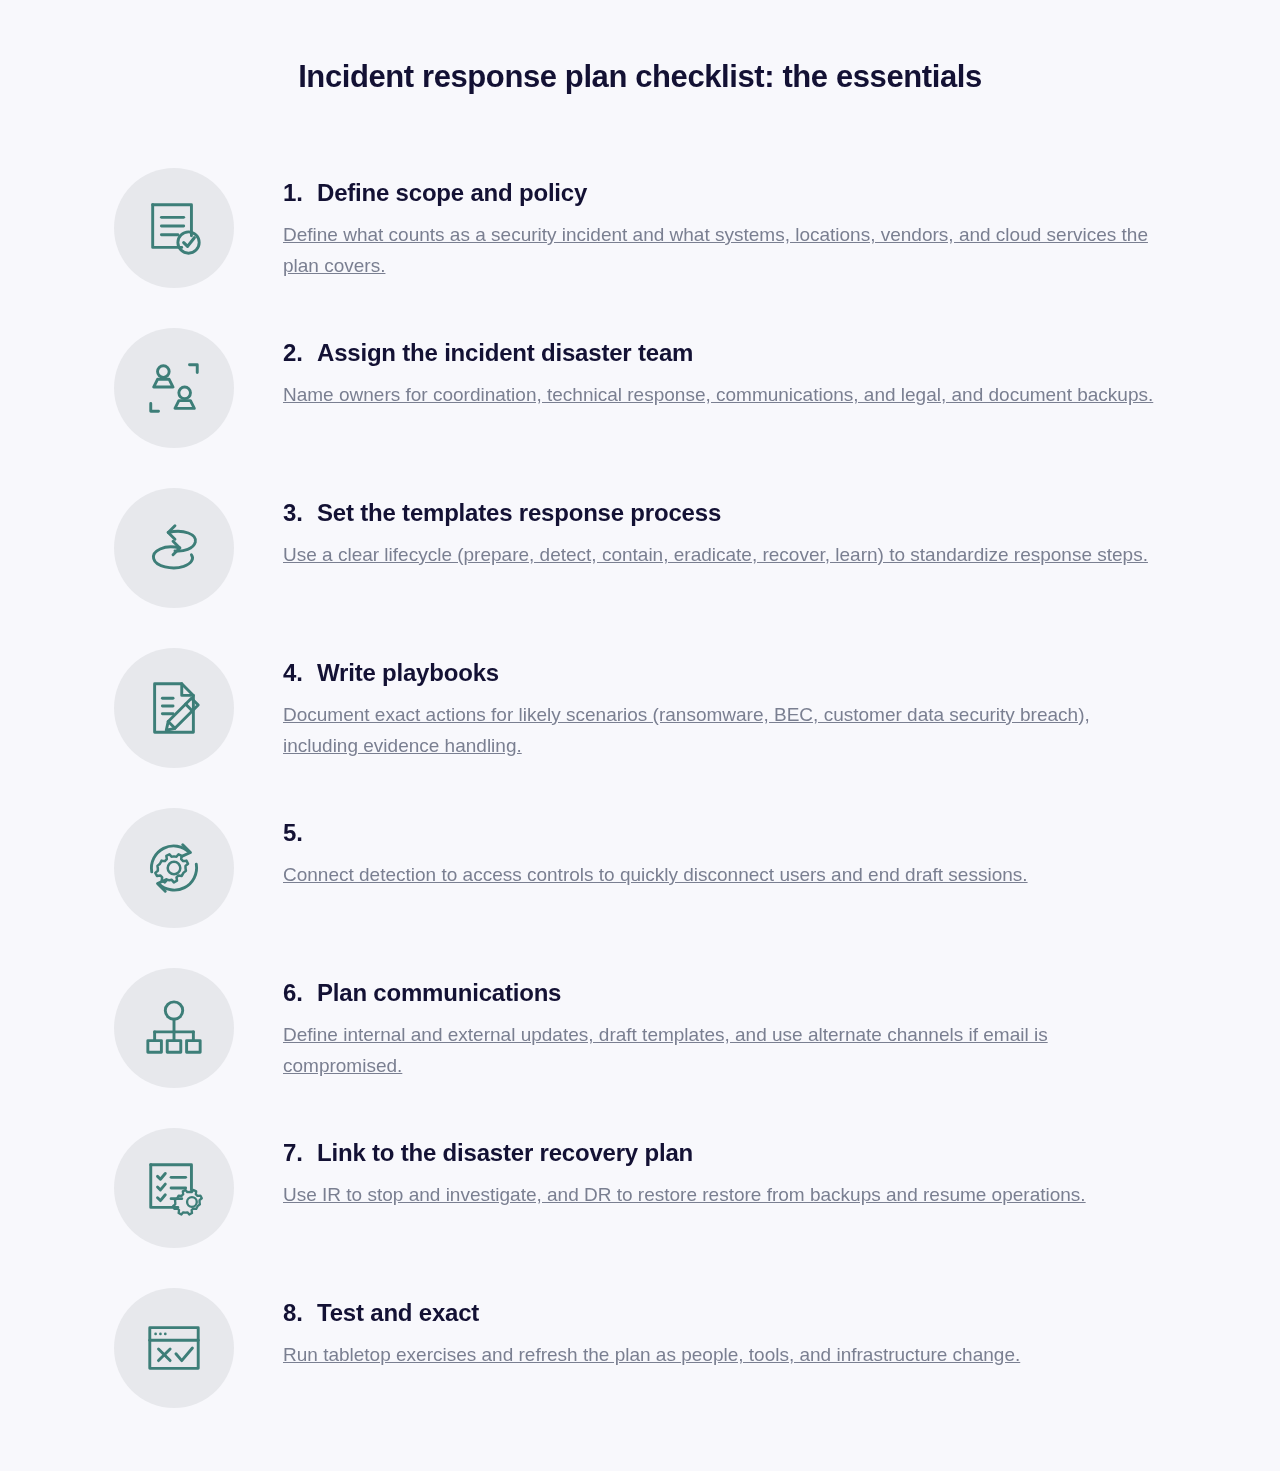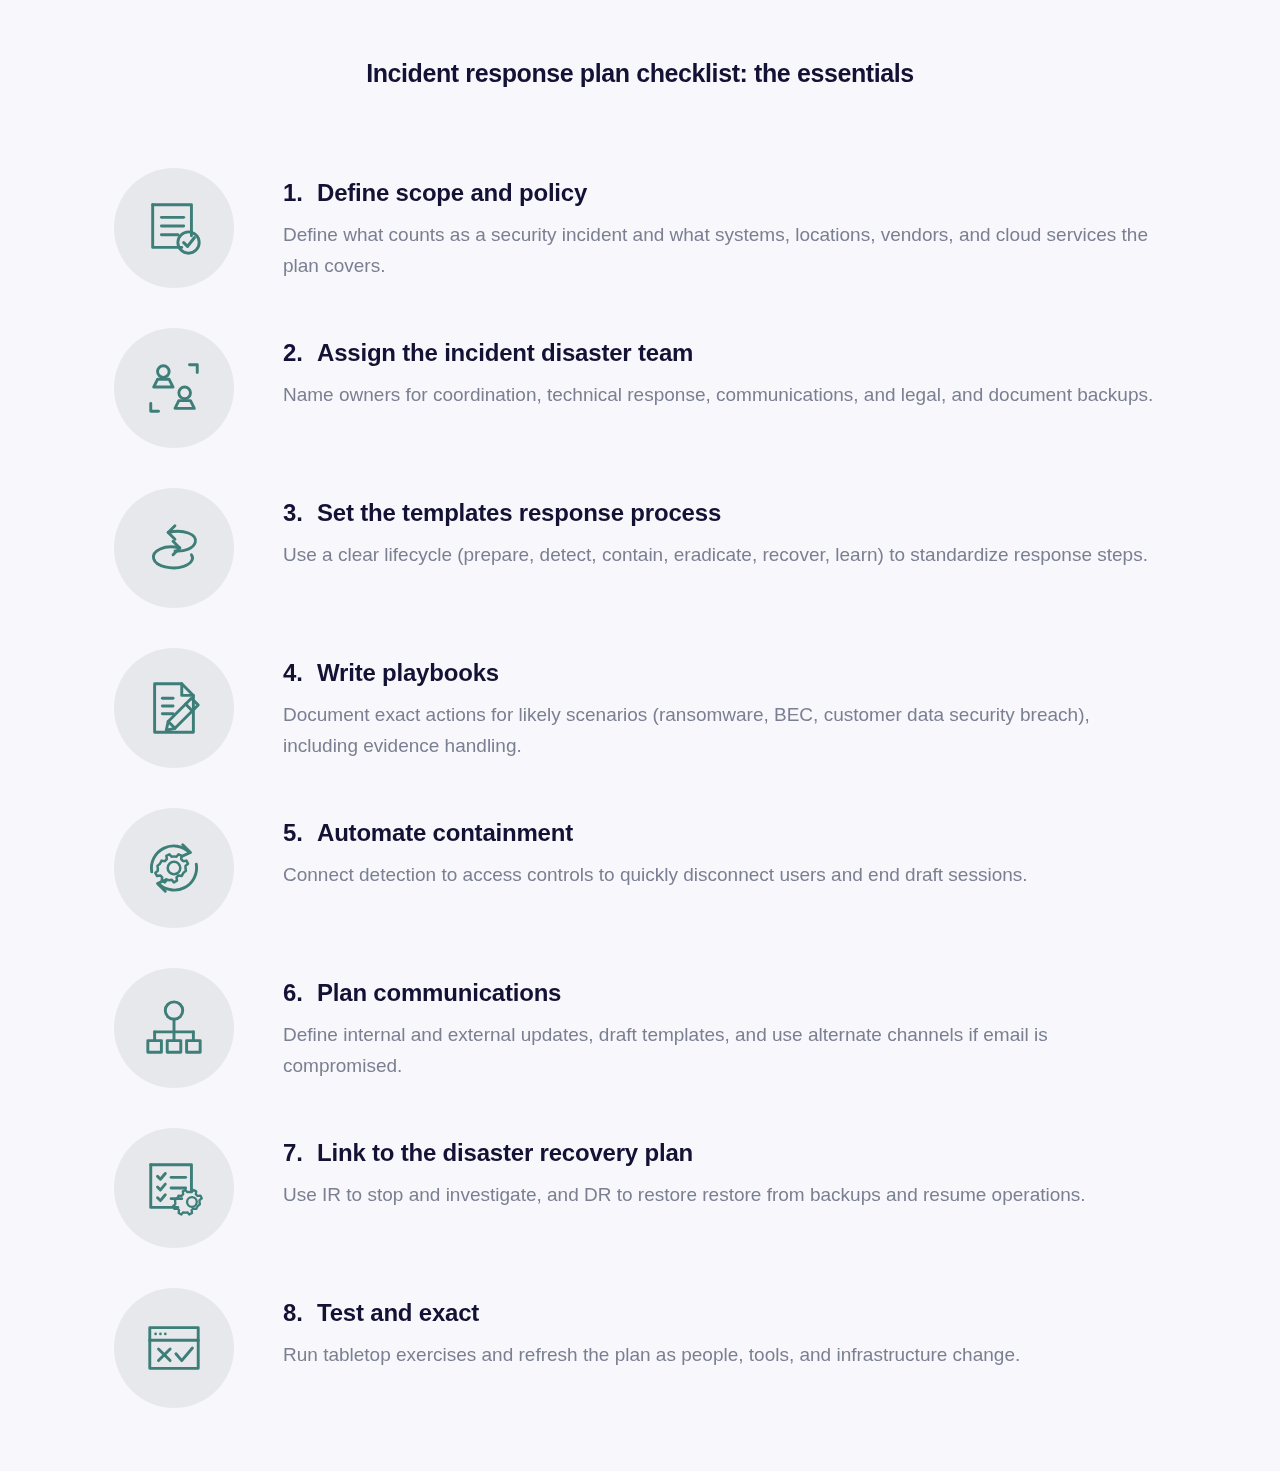--- a/index.html
+++ b/index.html
@@ -18,21 +18,21 @@
     background: #f8f8fc;
     overflow: hidden;
   }
 
   .page-title {
     position: absolute;
     top: 58px;
     left: 0;
     width: 1280px;
     text-align: center;
-    font-size: 25px;
+    font-size: 31px;
     font-weight: 700;
     letter-spacing: -0.4px;
     color: #131134;
     line-height: 1.2;
   }
 
   .checklist {
     position: absolute;
     top: 168px;
     left: 0;
@@ -87,20 +87,21 @@
     min-width: 34px;
     flex: 0 0 auto;
   }
 
   .item-desc {
     font-size: 19px;
     line-height: 1.62;
     color: #7a7f91;
     font-weight: 400;
     max-width: 880px;
+    text-decoration: underline;
   }
 </style>
 </head>
 <body>
 
 <div class="page">
 
   <h1 class="page-title">Incident response plan checklist: the essentials</h1>
 
   <div class="checklist">
@@ -193,21 +194,20 @@
           <path d="M55 28 A23 23 0 0 1 16 48"></path>
           <path d="M41 8 l8 8 l-9 4"></path>
           <path d="M23 56 l-8 -8 l9 -4"></path>
           <path d="M32 20 l2.5 0.4 2.2 -2.6 3.2 1.7 -0.5 3.4 2 2 3.4 -0.5 1.7 3.2 -2.6 2.2 0 2.5 0.4 2.5 -2.6 2.2 -1.7 3.2 -3.4 -0.5 -2 2 0.5 3.4 -3.2 1.7 -2.2 -2.6 -2.5 0.4 -2.5 -0.4 -2.2 2.6 -3.2 -1.7 0.5 -3.4 -2 -2 -3.4 0.5 -1.7 -3.2 2.6 -2.2 0 -2.5 -0.4 -2.5 2.6 -2.2 1.7 -3.2 3.4 0.5 2 -2 -0.5 -3.4 3.2 -1.7 2.2 2.6 z" stroke-width="2.6"></path>
           <circle cx="32" cy="32" r="6.5" stroke-width="2.6"></circle>
         </svg>
       </div>
       <div class="item-body">
         <div class="item-heading">
           <span class="item-num">5.</span>
-          <span>Automate containment</span>
         </div>
         <div class="item-desc">Connect detection to access controls to quickly disconnect users and end draft sessions.</div>
       </div>
     </div>
 
     <div class="item">
       <div class="icon-badge">
         <svg viewBox="0 0 64 64" fill="none" stroke="#3d7e78" stroke-width="3" stroke-linecap="round" stroke-linejoin="round">
           <circle cx="32" cy="14" r="9"></circle>
           <line x1="32" y1="23" x2="32" y2="36"></line>

